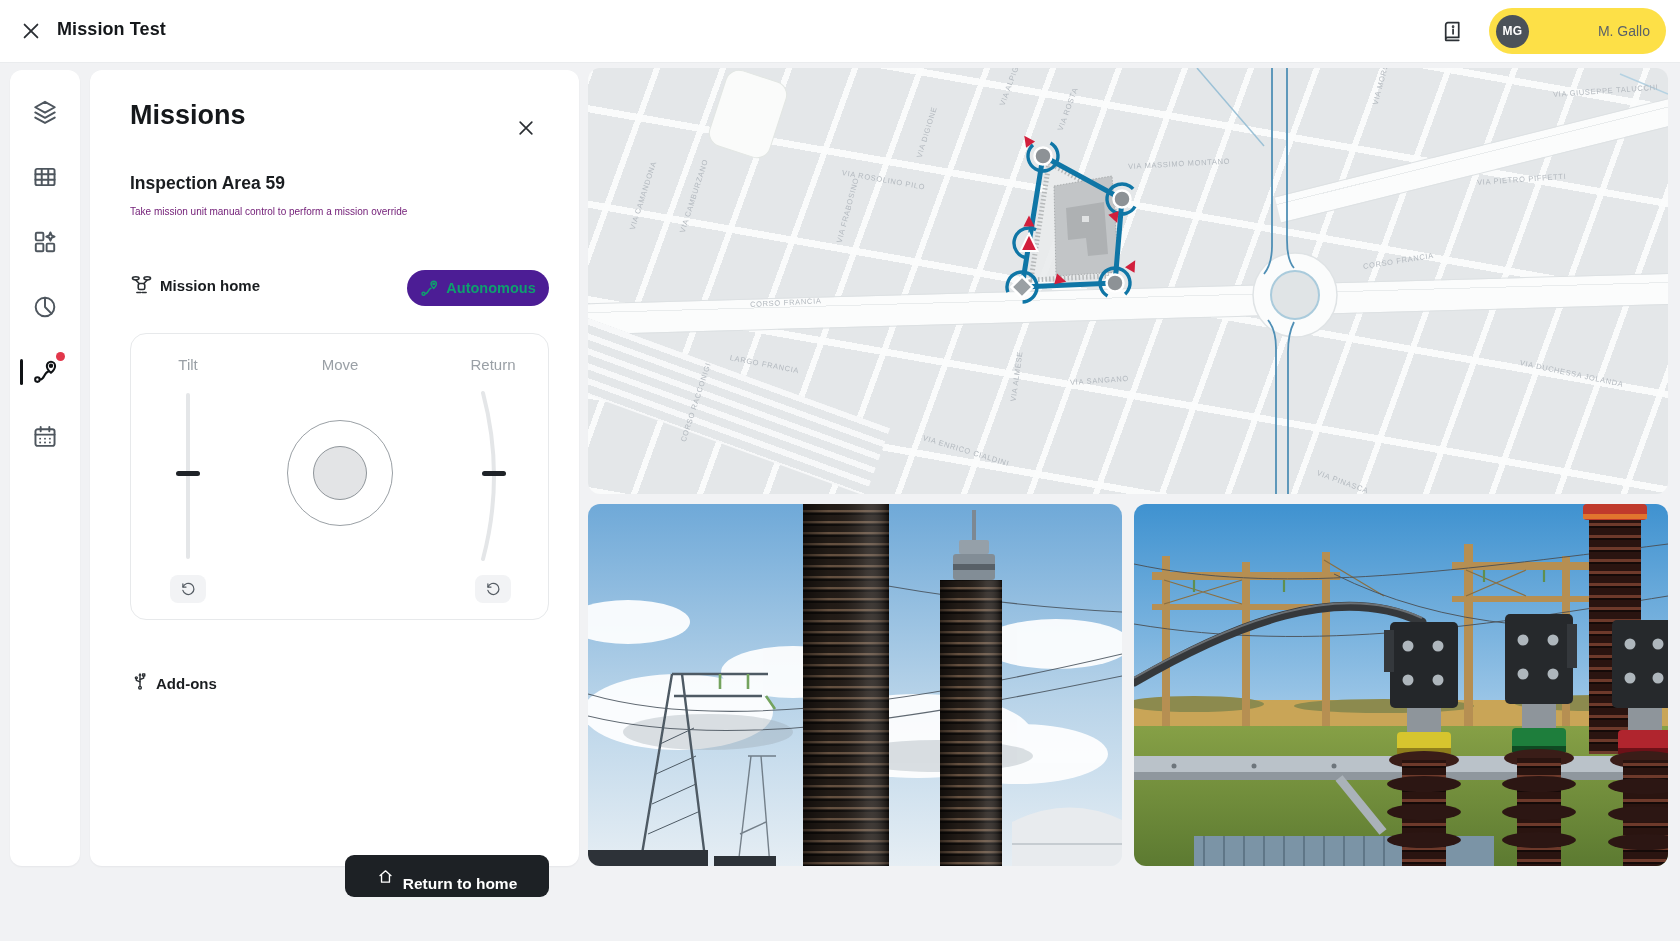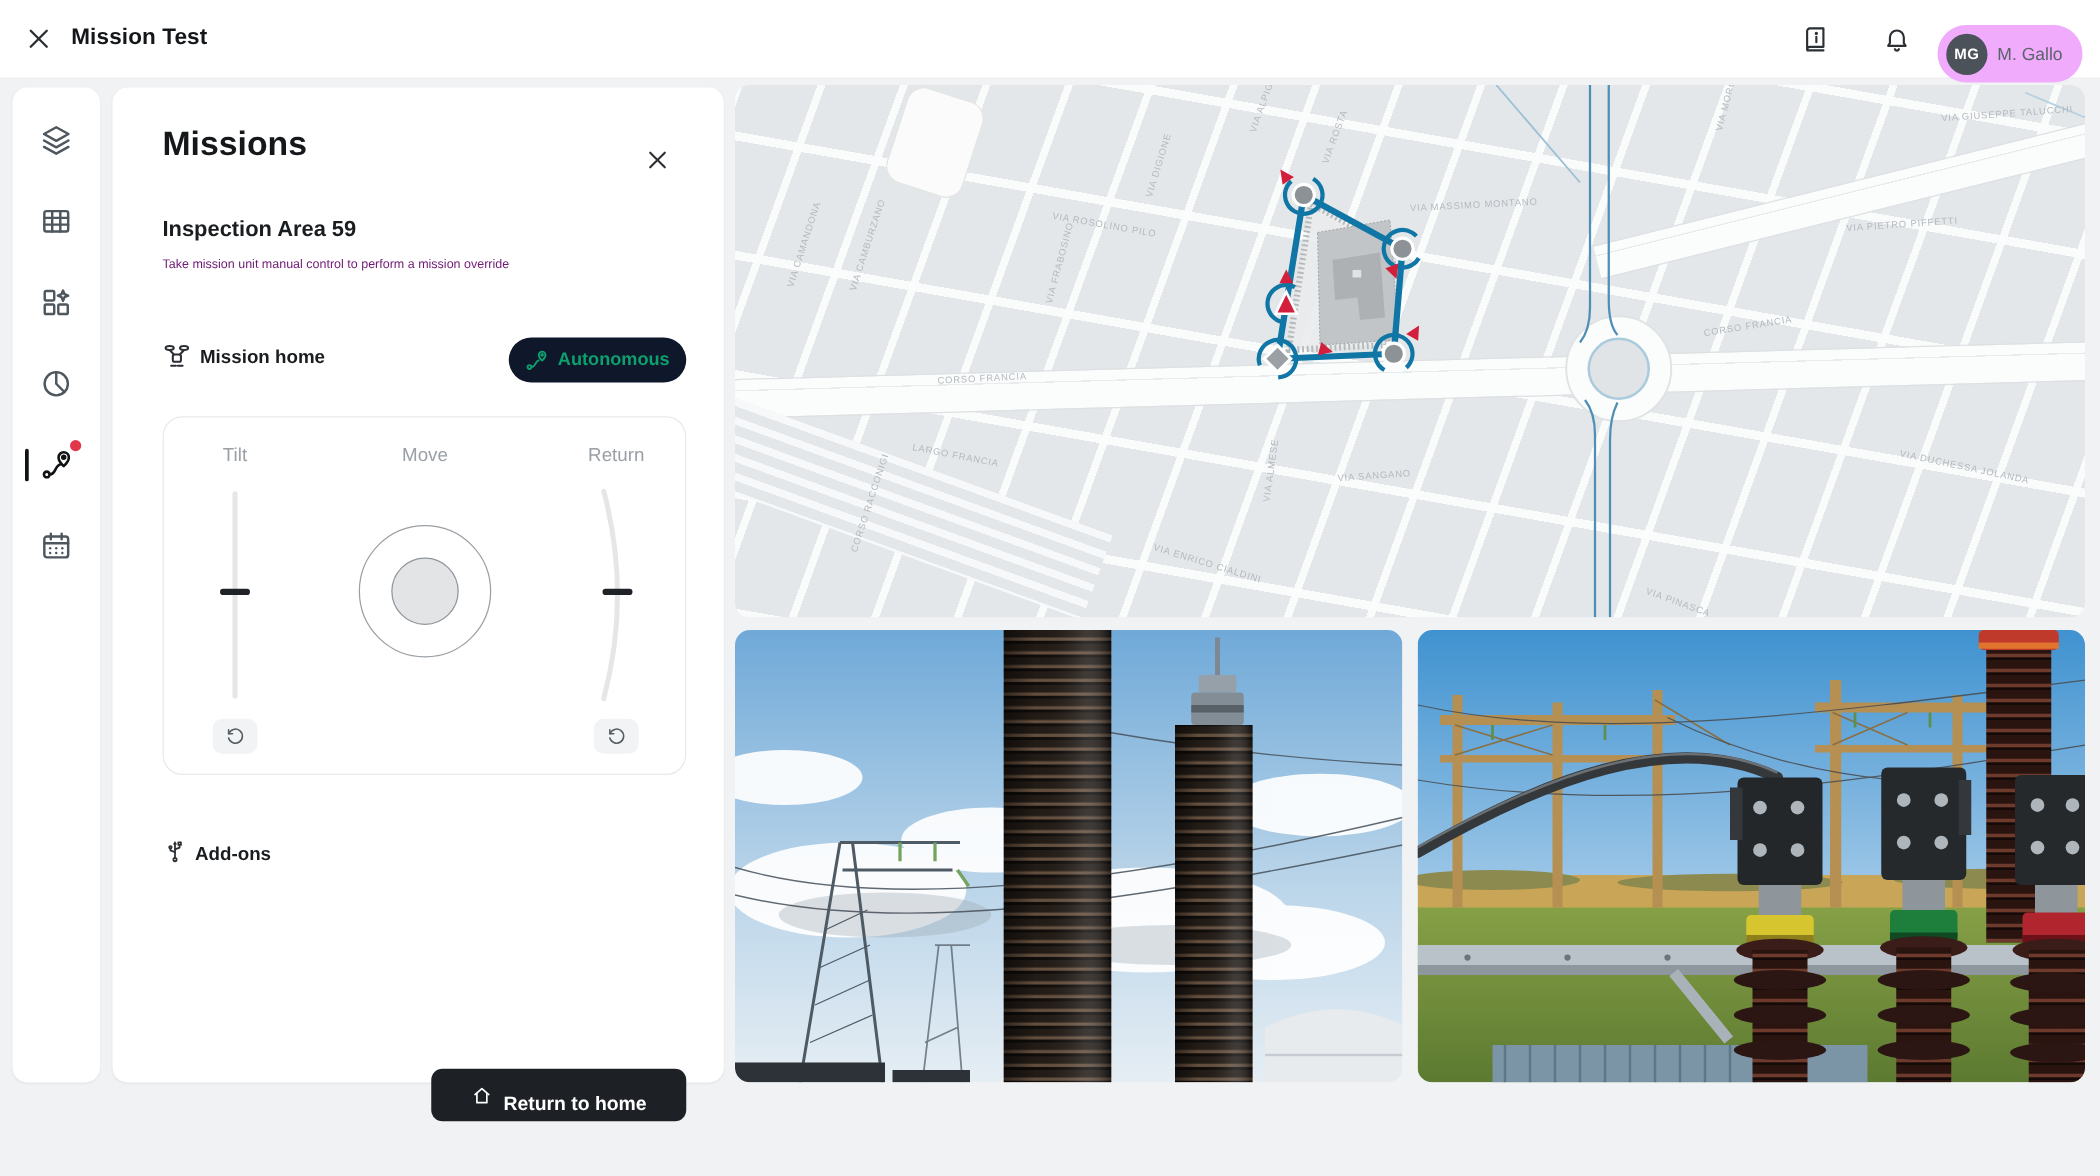--- a/index.html
+++ b/index.html
@@ -6,39 +6,39 @@
   body{
     width:1680px;height:941px;position:relative;overflow:hidden;
     background:#f1f2f4;font-family:"Liberation Sans",sans-serif;
     -webkit-font-smoothing:antialiased;color:#15181b;
   }
   
   .topbar{position:absolute;left:0;top:0;width:1680px;height:62px;background:#fff;border-bottom:1px solid #eaecee;}
   .topbar .close-x{position:absolute;left:18px;top:18px;width:26px;height:26px;display:flex;align-items:center;justify-content:center;cursor:pointer;}
   .topbar .title{position:absolute;left:57px;top:19px;font-size:18px;font-weight:700;letter-spacing:.1px;color:#14171a;}
   .top-icon{position:absolute;top:17px;width:28px;height:28px;display:flex;align-items:center;justify-content:center;cursor:pointer;}
-  .user-pill{position:absolute;right:14px;top:20px;height:46px;border-radius:24px;background:#f0abfc;display:flex;align-items:center;gap:8px;padding:0 16px 0 7px;cursor:pointer;}
+  .user-pill{position:absolute;right:14px;top:8px;height:46px;border-radius:24px;background:#fde047;display:flex;align-items:center;gap:26px;padding:0 16px 0 7px;cursor:pointer;}
   .avatar{width:33px;height:33px;border-radius:50%;background:#4b5259;color:#fff;font-size:12px;font-weight:700;display:flex;align-items:center;justify-content:center;letter-spacing:.3px;}
-  .user-name{font-size:14px;color:#5b6269;}
+  .user-name{font-size:14px;color:#5b6269;margin-left:43px;}
   
   .sidebar{position:absolute;left:10px;top:70px;width:70px;height:796px;background:#fff;border-radius:12px;box-shadow:0 1px 2px rgba(16,24,40,.05);display:flex;flex-direction:column;align-items:center;padding-top:20px;gap:21px;box-sizing:border-box;}
   .side-btn{position:relative;width:44px;height:44px;display:flex;align-items:center;justify-content:center;cursor:pointer;border-radius:10px;}
   .side-btn svg{stroke:#4e565e;}
   .side-btn.active svg{stroke:#101316;}
   .active-bar{position:absolute;left:-3px;top:9px;width:3px;height:26px;background:#101316;border-radius:2px;}
   .notif-dot{position:absolute;right:2px;top:2px;width:9px;height:9px;border-radius:50%;background:#e2374b;}
   
   .panel{position:absolute;left:90px;top:70px;width:489px;height:796px;background:#fff;border-radius:12px;box-shadow:0 1px 2px rgba(16,24,40,.05);box-sizing:border-box;}
   .panel-title{position:absolute;left:40px;top:30px;font-size:27px;font-weight:700;color:#15181b;}
   .panel-close{position:absolute;left:424px;top:46px;width:24px;height:24px;display:flex;align-items:center;justify-content:center;cursor:pointer;}
   .mission-name{position:absolute;left:40px;top:103px;font-size:17.5px;font-weight:700;color:#1a1d20;}
   .mission-desc{position:absolute;left:40px;top:135px;width:360px;font-size:10px;line-height:1.45;color:#701a75;}
   .unit-row-icon{position:absolute;left:40px;top:203px;}
   .unit-label{position:absolute;left:70px;top:207px;font-size:15px;font-weight:700;color:#1a1d20;}
-  .status-badge{position:absolute;left:317px;top:200px;width:142px;height:36px;border-radius:18px;background:#0f172a;display:flex;align-items:center;justify-content:center;gap:7px;}
+  .status-badge{position:absolute;left:317px;top:200px;width:142px;height:36px;border-radius:18px;background:#4c1d95;display:flex;align-items:center;justify-content:center;gap:7px;}
   .status-badge span{font-size:14.5px;font-weight:700;color:#0e9f6e;}
   .ctrl-card{position:absolute;left:40px;top:263px;width:419px;height:287px;border:1px solid #e7e9eb;border-radius:16px;box-sizing:border-box;}
   .ctrl-label{position:absolute;top:22px;font-size:15px;color:#9aa0a6;transform:translateX(-50%);}
   .tilt-track{position:absolute;left:55px;top:59px;width:4px;height:166px;background:#e4e6e8;border-radius:2px;cursor:pointer;}
   .slider-handle{position:absolute;width:24px;height:5px;background:#1f2328;border-radius:3px;cursor:grab;}
   .joy-outer{position:absolute;left:156px;top:86px;width:106px;height:106px;border:1.5px solid #9aa0a5;border-radius:50%;box-sizing:border-box;}
   .joy-inner{position:absolute;left:182px;top:112px;width:54px;height:54px;background:#e3e4e6;border:1.5px solid #8f959a;border-radius:50%;box-sizing:border-box;cursor:grab;}
   .pitch-arc{position:absolute;left:330px;top:54px;width:60px;height:178px;}
   .reset-btn{position:absolute;top:241px;width:36px;height:28px;border-radius:8px;background:#f2f3f5;display:flex;align-items:center;justify-content:center;cursor:pointer;}
   .addons-icon{position:absolute;left:40px;top:601px;}

